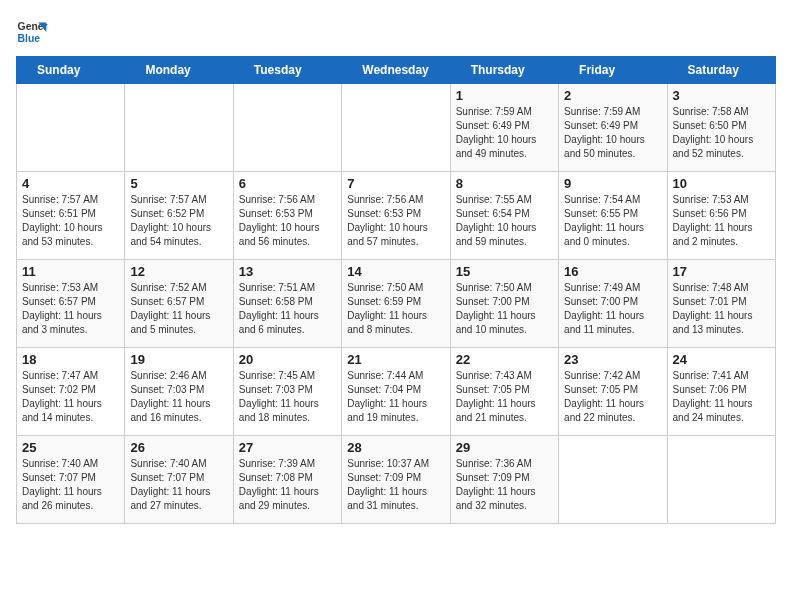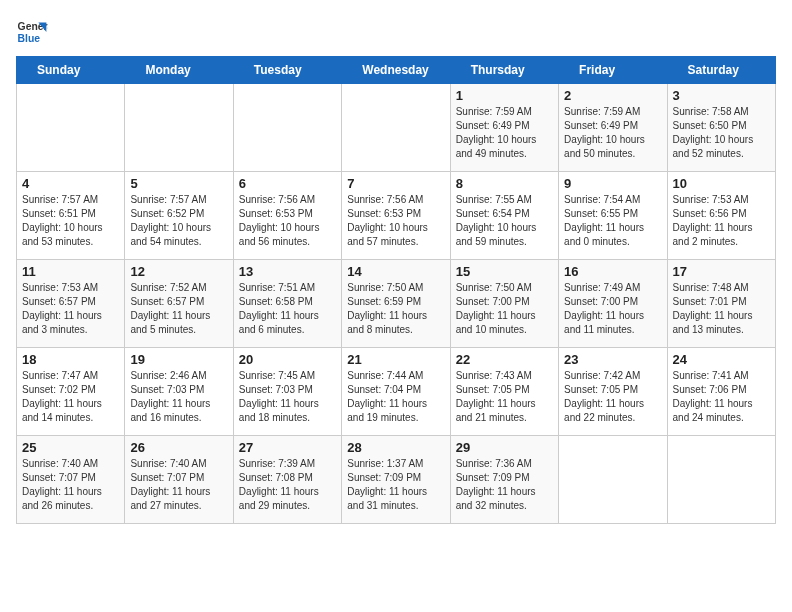--- a/index.html
+++ b/index.html
@@ -306,21 +306,21 @@
         </td>
         <td>
           <span class="day-num">27</span>
           <div class="day-info" style="white-space: pre-line;">Sunrise: 7:39 AM
 Sunset: 7:08 PM
 Daylight: 11 hours
 and 29 minutes.</div>
         </td>
         <td>
           <span class="day-num">28</span>
-          <div class="day-info" style="white-space: pre-line;">Sunrise: 1:37 AM
+          <div class="day-info" style="white-space: pre-line;">Sunrise: 10:37 AM
 Sunset: 7:09 PM
 Daylight: 11 hours
 and 31 minutes.</div>
         </td>
         <td>
           <span class="day-num">29</span>
           <div class="day-info" style="white-space: pre-line;">Sunrise: 7:36 AM
 Sunset: 7:09 PM
 Daylight: 11 hours
 and 32 minutes.</div>

